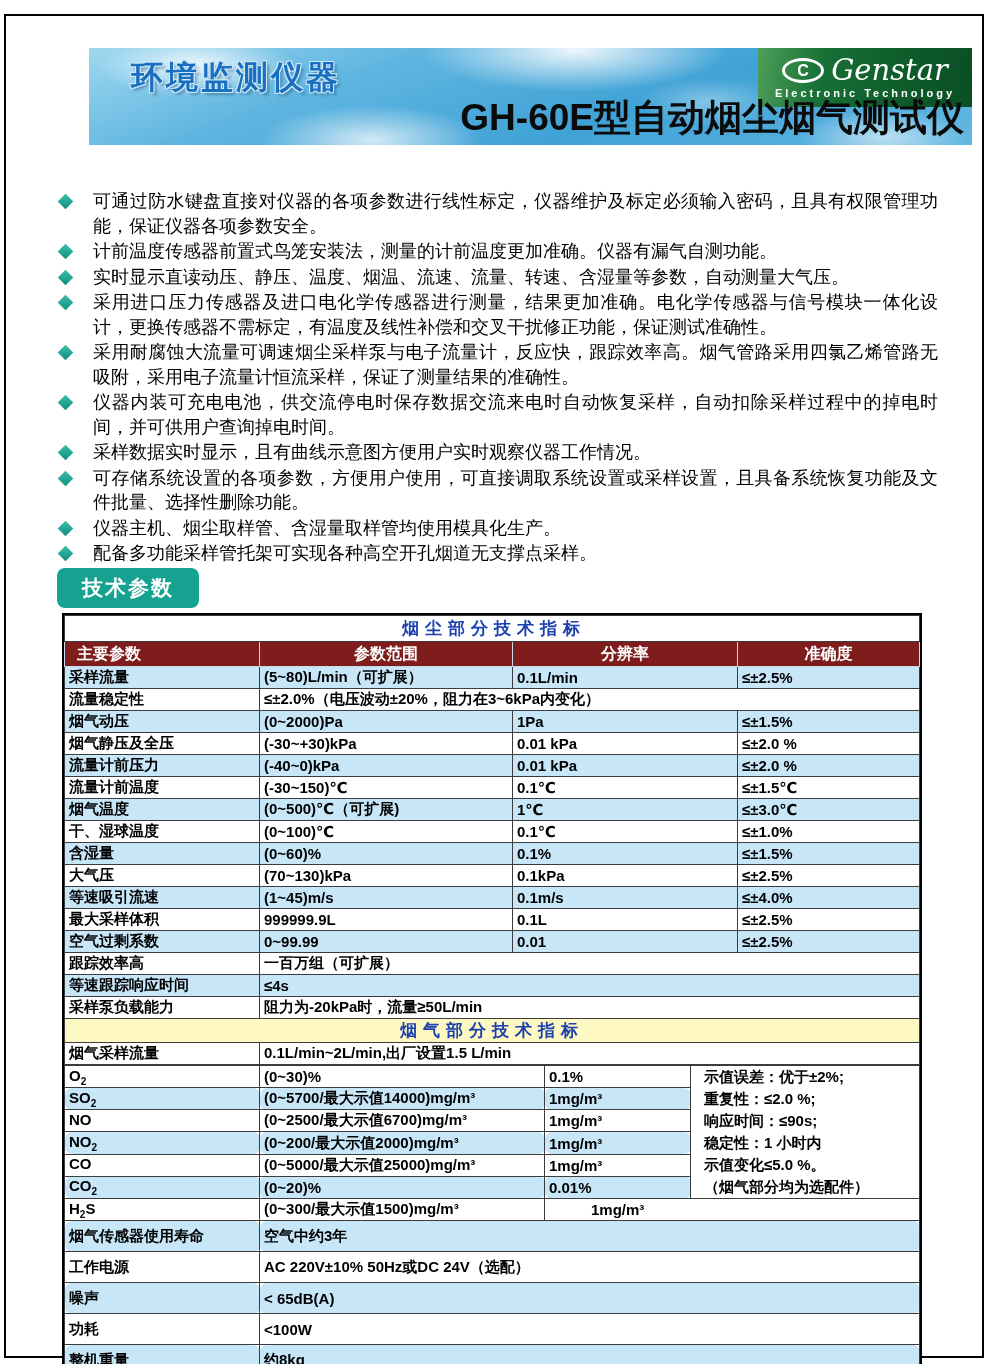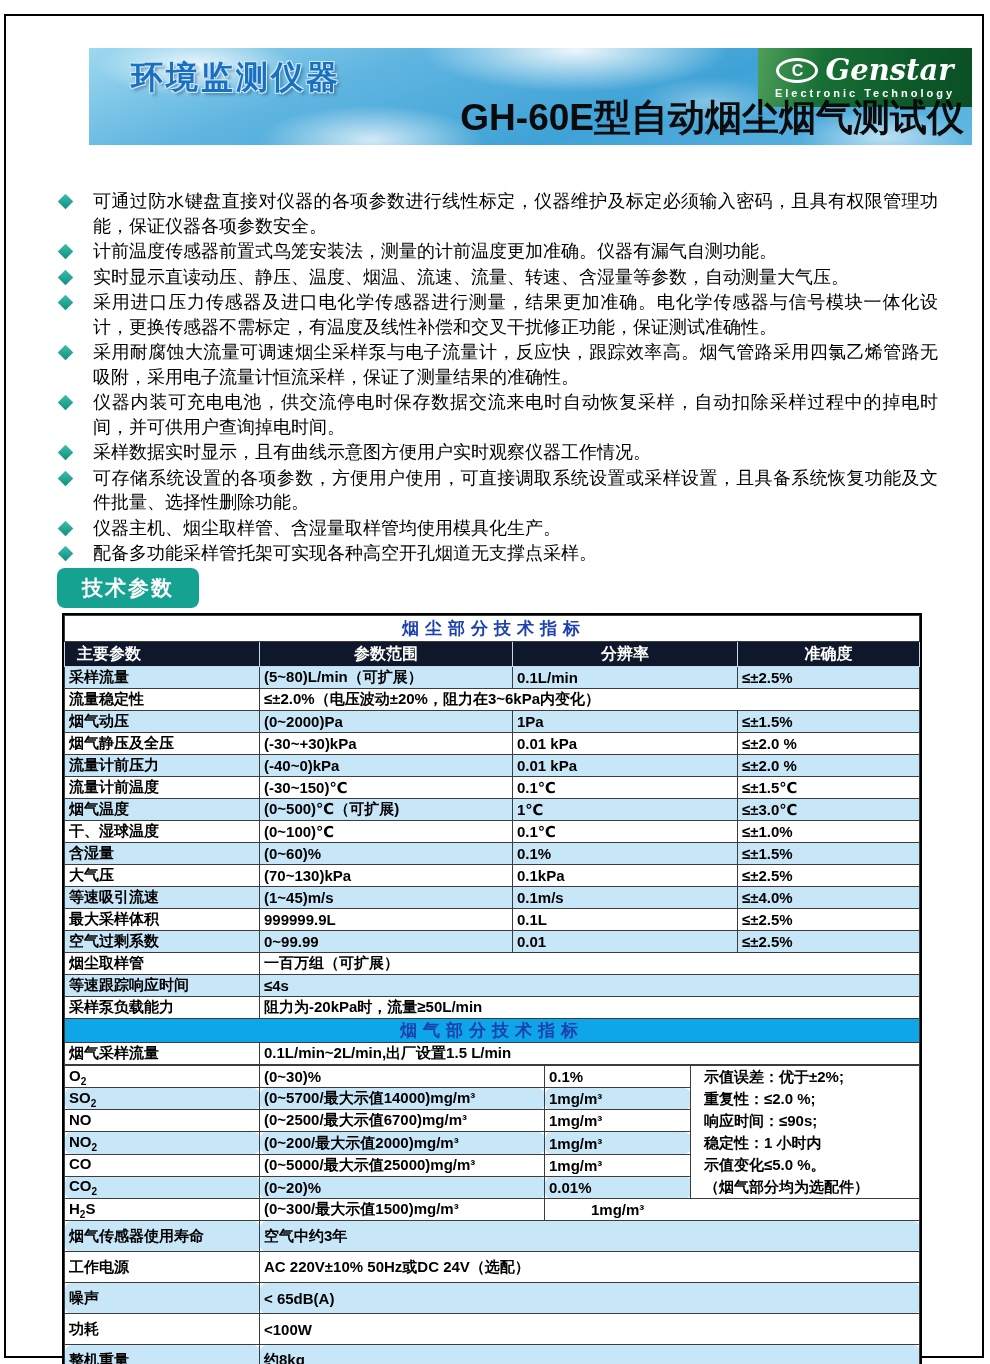--- a/index.html
+++ b/index.html
@@ -20,45 +20,45 @@
     color:#1a6fc0;letter-spacing:3px;
     text-shadow:1px 1px 0 #cdeaf8,-1px -1px 0 #cdeaf8,1px -1px 0 #cdeaf8,-1px 1px 0 #cdeaf8,3px 3px 3px rgba(30,70,110,.45);}
   .logo{position:absolute;right:0;top:0;width:214px;height:59px;
     background:linear-gradient(100deg,#4f9f5b 0%,#177035 30%,#0d5a29 70%,#0a4f24 100%);
     display:flex;flex-direction:column;align-items:center;justify-content:center;}
   .logo-row{display:flex;align-items:center;gap:7px;}
   .logo-mark{width:42px;height:25px;border:3px solid #fff;border-radius:50%;
     display:flex;align-items:center;justify-content:center;
     color:#fff;font-weight:bold;font-size:16px;box-sizing:border-box;line-height:1;}
   .logo-brand{color:#fff;font-family:"DejaVu Serif","Liberation Serif",serif;
-    font-style:italic;font-weight:bold;font-size:29px;line-height:1;}
+    font-style:italic;font-weight:normal;font-size:29px;line-height:1;}
   .logo-sub{color:#fff;font-size:11px;font-weight:bold;letter-spacing:3px;margin-top:2px;}
   .prod-title{position:absolute;right:8px;bottom:2px;font-size:37px;font-weight:900;
     color:#0b0b0b;letter-spacing:0px;white-space:nowrap;}
   
   .features{position:absolute;left:60px;top:189px;width:878px;list-style:none;margin:0;padding:0;}
   .features li{display:flex;gap:22px;font-size:18px;line-height:24.5px;margin:0 0 1px 0;text-align:justify;}
   .diamond{flex:0 0 auto;width:11px;height:11px;margin-top:7px;
     background:linear-gradient(135deg,#3fbfae,#0e8f7c);transform:rotate(45deg);}
   .ftext{flex:1;}
   
   .badge{position:absolute;left:57px;top:568px;background:#15a290;color:#fff;
     font-size:21px;font-weight:bold;letter-spacing:2px;padding:6px 25px;border-radius:8px;}
   
   .specs{position:absolute;left:62px;top:613px;width:860px;border:2px solid #000;box-sizing:border-box;background:#fff;}
   table{border-collapse:collapse;width:100%;table-layout:fixed;}
   td,th{border:1px solid #3c3c3c;font-size:15px;font-weight:bold;height:22px;
         padding:0 4px;box-sizing:border-box;overflow:hidden;white-space:nowrap;}
-  th{background:#0f172a;color:#fff;font-size:16px;font-weight:bold;height:25px;
+  th{background:#7f1d1d;color:#fff;font-size:16px;font-weight:bold;height:25px;
      border:1px solid #c8d6ee;}
   tr.b td{background:#c7e6f8;}
   td.p{text-align:left;}
   td.c{}
   td.title{height:26px;text-align:center;color:#1c40ae;font-size:17px;letter-spacing:6px;background:#fff;padding-left:8px;}
-  td.subtitle{height:23px;text-align:center;color:#1c40ae;font-size:17px;letter-spacing:6px;background:#0ea5e9;}
+  td.subtitle{height:23px;text-align:center;color:#1c40ae;font-size:17px;letter-spacing:6px;background:#fef9c3;}
   td.note{background:#fff;vertical-align:middle;padding:0 8px 0 13px;white-space:normal;}
   .note-line{font-size:15px;line-height:22px;font-weight:bold;}
   td.hs{text-align:left;padding-left:46px;}
   sub{font-size:10px;}
   .gas td{height:22px;border-radius:7px;}
   .bot td{height:31px;}
 </style>
 </head>
 <body>
 
@@ -210,21 +210,21 @@
           <td class="c">0.1L</td>
           <td class="c">≤±2.5%</td>
         </tr>
     <tr class="b">
           <td class="p">空气过剩系数</td>
           <td class="c">0~99.99</td>
           <td class="c">0.01</td>
           <td class="c">≤±2.5%</td>
         </tr>
     <tr>
-          <td class="p">烟尘取样管</td>
+          <td class="p">跟踪效率高</td>
           <td class="c" colspan="3">一百万组（可扩展）</td>
         </tr>
     <tr class="b">
           <td class="p">等速跟踪响应时间</td>
           <td class="c" colspan="3">≤4s</td>
         </tr>
     <tr>
           <td class="p">采样泵负载能力</td>
           <td class="c" colspan="3">阻力为-20kPa时，流量≥50L/min</td>
         </tr>

